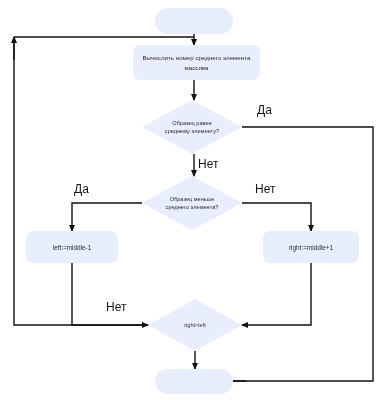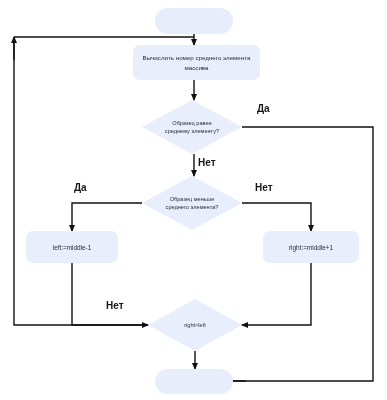--- a/index.html
+++ b/index.html
@@ -56,25 +56,24 @@
     font-size: 5.6px;
     line-height: 1.5;
   }
   .decision .dtext {
     position: relative;
     z-index: 3;
     max-width: 62px;
   }
   .edge-label {
     position: absolute;
-    font-size: 10px;
+    font-size: 12px;
     color: #16161a;
     z-index: 4;
     white-space: nowrap;
-    font-weight: bold;
   }
 </style>
 </head>
 <body>
 
 <div id="flowchart-canvas">
 
   <svg id="flow-svg" viewBox="0 0 387 400" xmlns="http://www.w3.org/2000/svg">
     <defs>
       <marker id="arrow" markerWidth="7" markerHeight="7" refX="6" refY="3" orient="auto" markerUnits="userSpaceOnUse">

